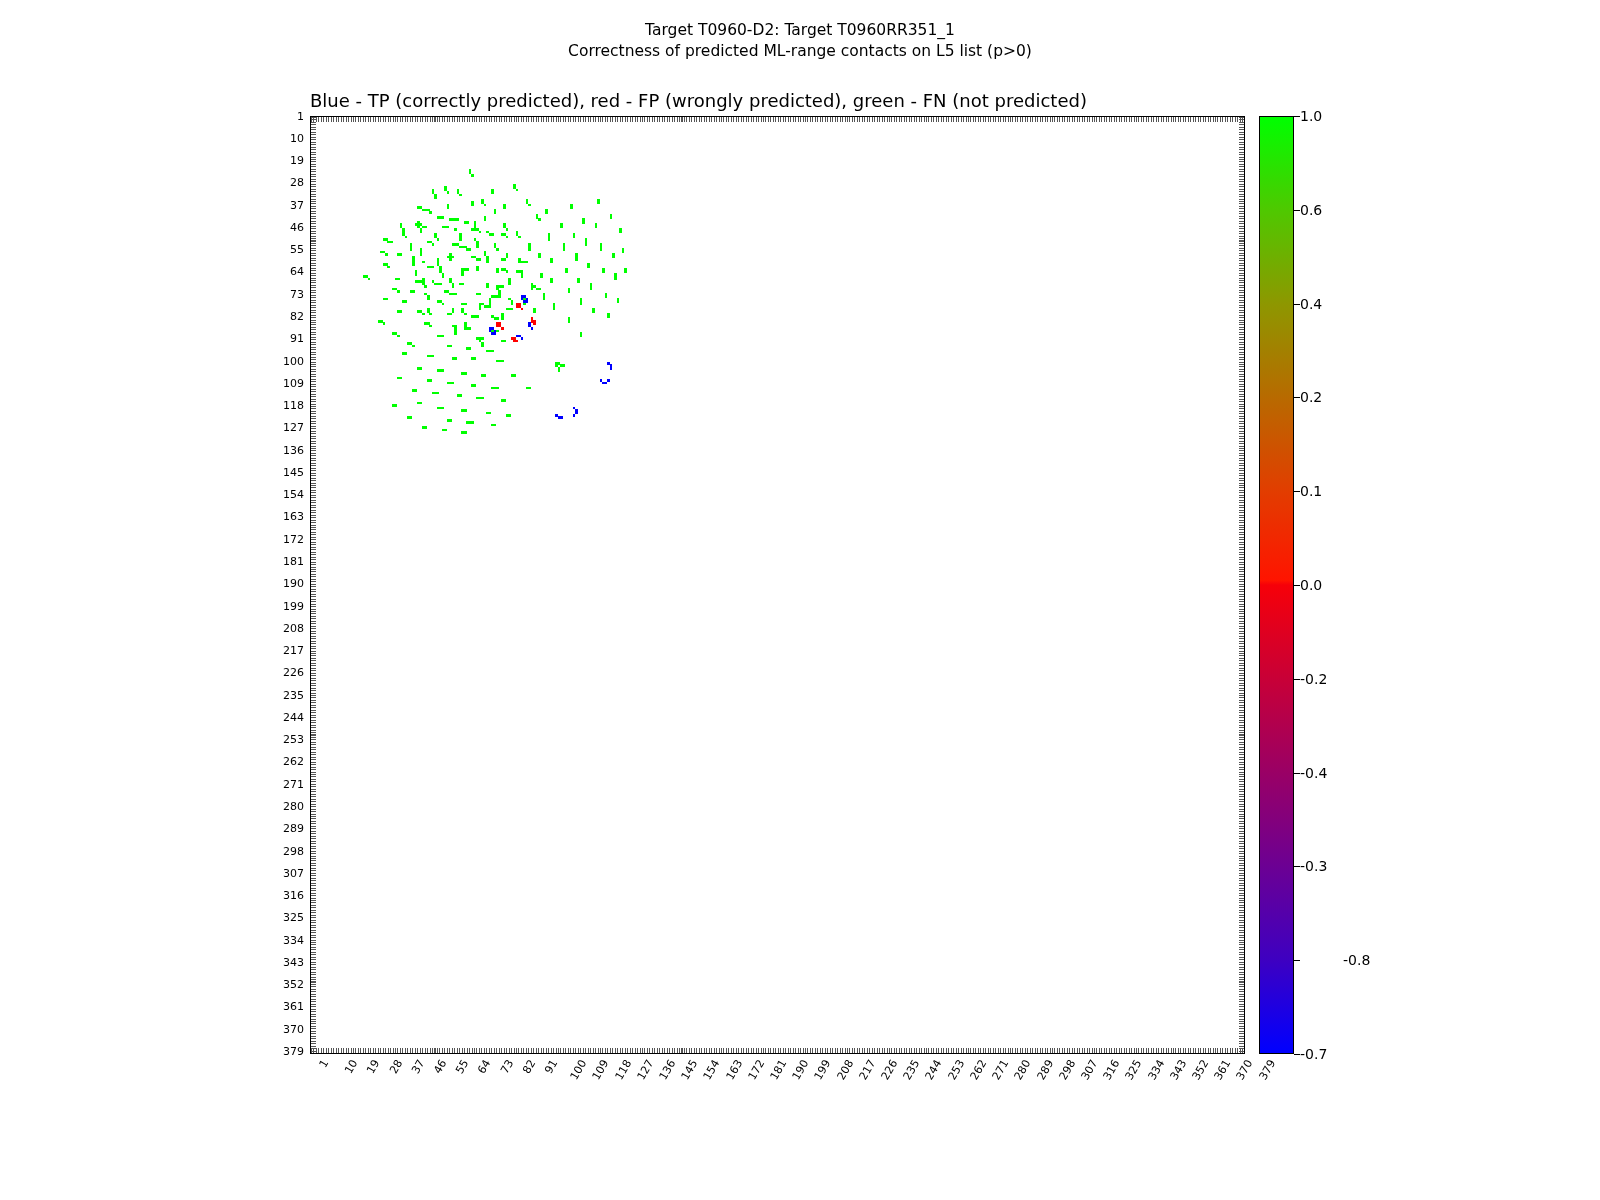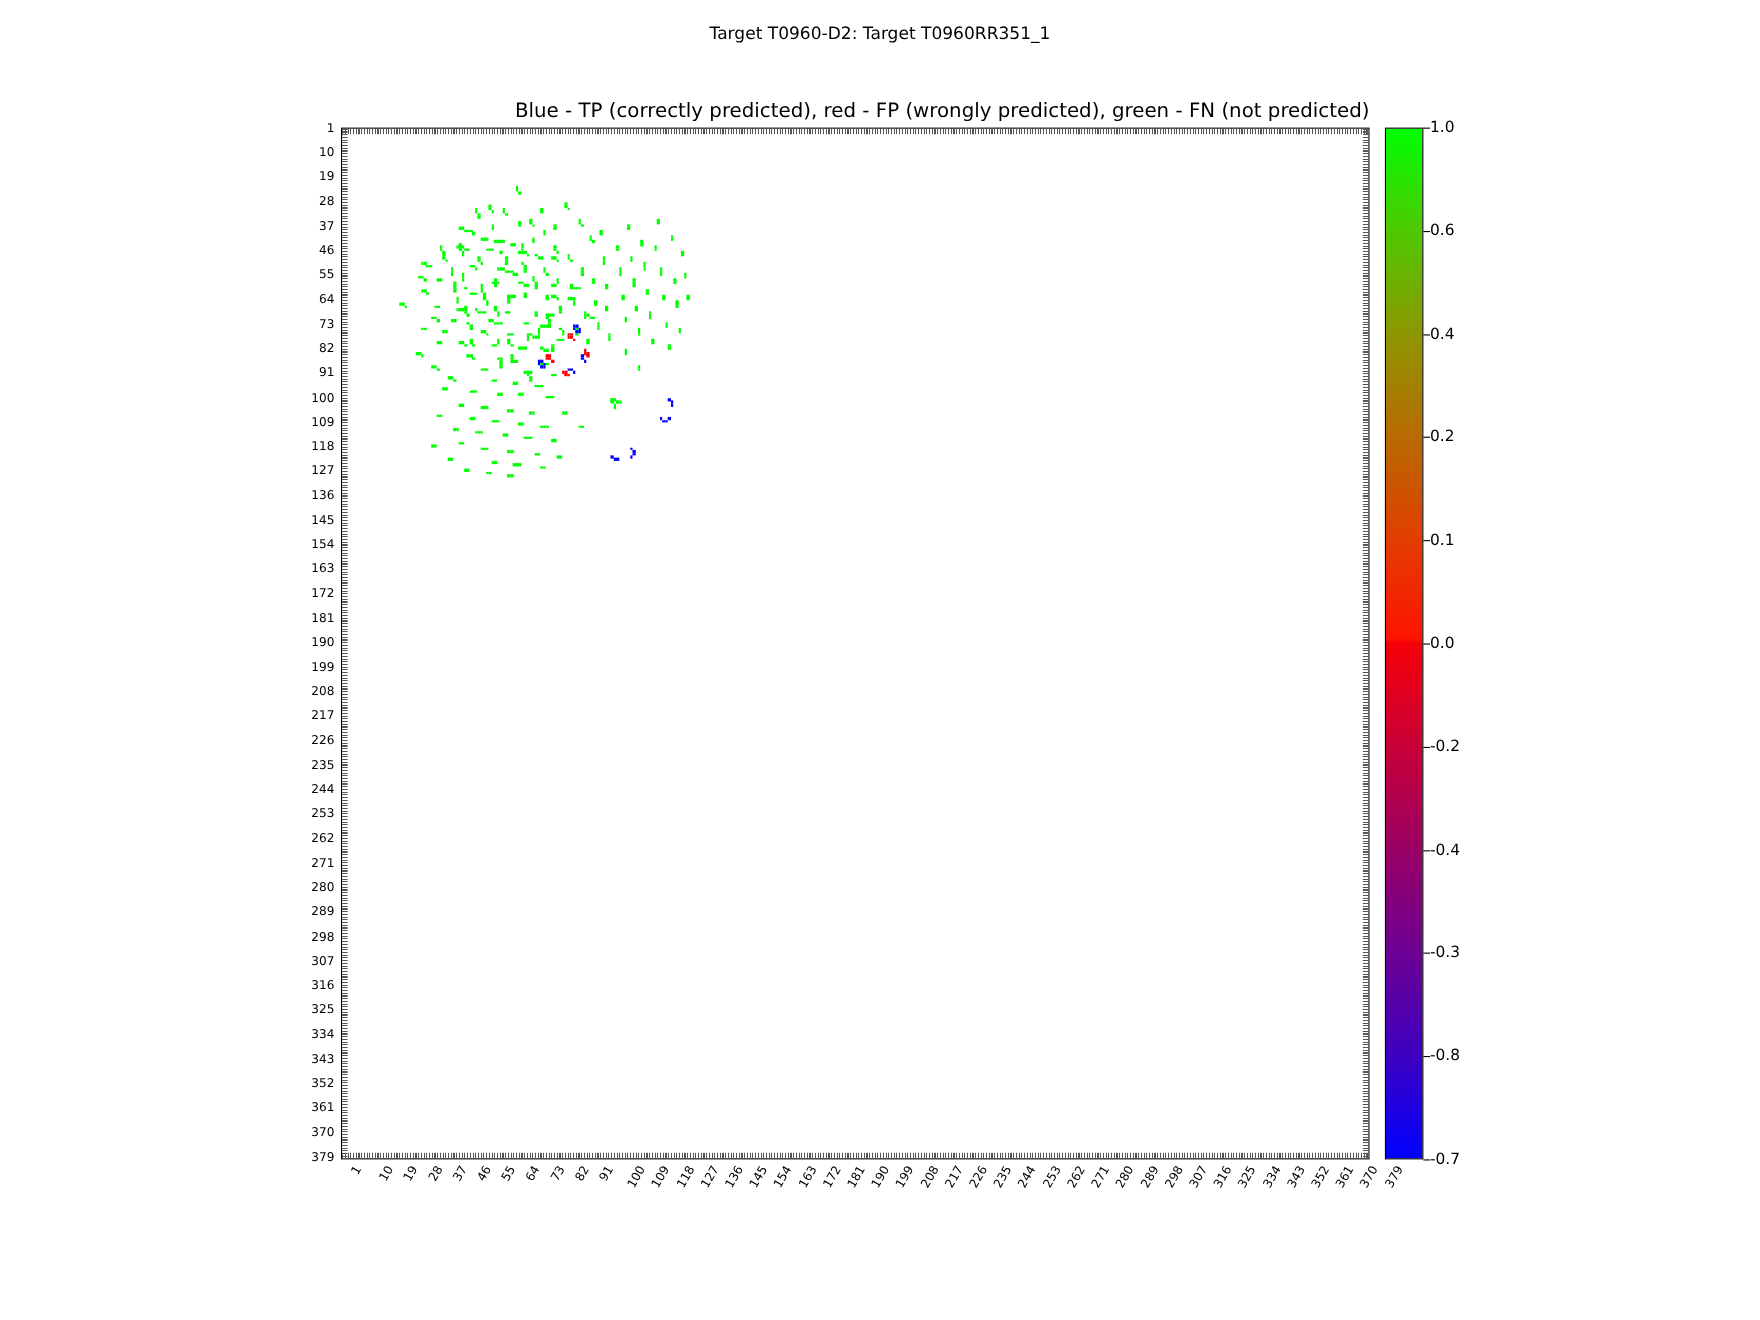--- a/index.html
+++ b/index.html
@@ -27,21 +27,21 @@
     line-height: 21px;
     color: #000;
   }
   #suptitle .line2 { display: block; }
 
   #axtitle {
     position: absolute;
     left: 310px;
     top: 90px;
     width: 935px;
-    text-align: right;
+    text-align: left;
     font-size: 18px;
     color: #000;
     white-space: nowrap;
   }
 
   
   #plot-frame {
     position: absolute;
     left: 310px;
     top: 116px;
@@ -160,20 +160,21 @@
     width: 6px;
     height: 1px;
     background: #000;
   }
 </style>
 </head>
 <body>
 
 <div id="suptitle">
   <span>Target T0960-D2: Target T0960RR351_1</span>
+  <span class="line2">Correctness of predicted ML-range contacts on L5 list (p&gt;0)</span>
 </div>
 
 <div id="axtitle">Blue - TP (correctly predicted), red - FP (wrongly predicted), green - FN (not predicted)</div>
 
 <div id="plot-frame">
   <div id="cells">
       <div class="cell" style="left:106.08px;top:89.10px;width:2.59px;height:2.60px;background:#00ff00;"></div>
       <div class="cell" style="left:88.81px;top:106.42px;width:2.59px;height:2.60px;background:#00ff00;"></div>
       <div class="cell" style="left:108.55px;top:89.10px;width:2.59px;height:2.60px;background:#00ff00;"></div>
       <div class="cell" style="left:88.81px;top:108.90px;width:2.59px;height:2.60px;background:#00ff00;"></div>
@@ -854,17 +855,17 @@
     <div class="cbtick" style="top:368.20px;">0.1</div>
     <div class="cbtickmark" style="top:375.20px;left:-6px;"></div>
     <div class="cbtick" style="top:462.00px;">0.0</div>
     <div class="cbtickmark" style="top:469.00px;left:-6px;"></div>
     <div class="cbtick" style="top:555.80px;">-0.2</div>
     <div class="cbtickmark" style="top:562.80px;left:-6px;"></div>
     <div class="cbtick" style="top:649.60px;">-0.4</div>
     <div class="cbtickmark" style="top:656.60px;left:-6px;"></div>
     <div class="cbtick" style="top:743.40px;">-0.3</div>
     <div class="cbtickmark" style="top:750.40px;left:-6px;"></div>
-    <div class="cbtick" style="top:837.20px;">-0.8</div>
+    <div class="cbtick" style="top:837.20px;margin-left:43px;">-0.8</div>
     <div class="cbtickmark" style="top:844.20px;left:-6px;"></div>
     <div class="cbtick" style="top:931.00px;">-0.7</div>
     <div class="cbtickmark" style="top:938.00px;left:-6px;"></div>
   </div>
 
 </body></html>

